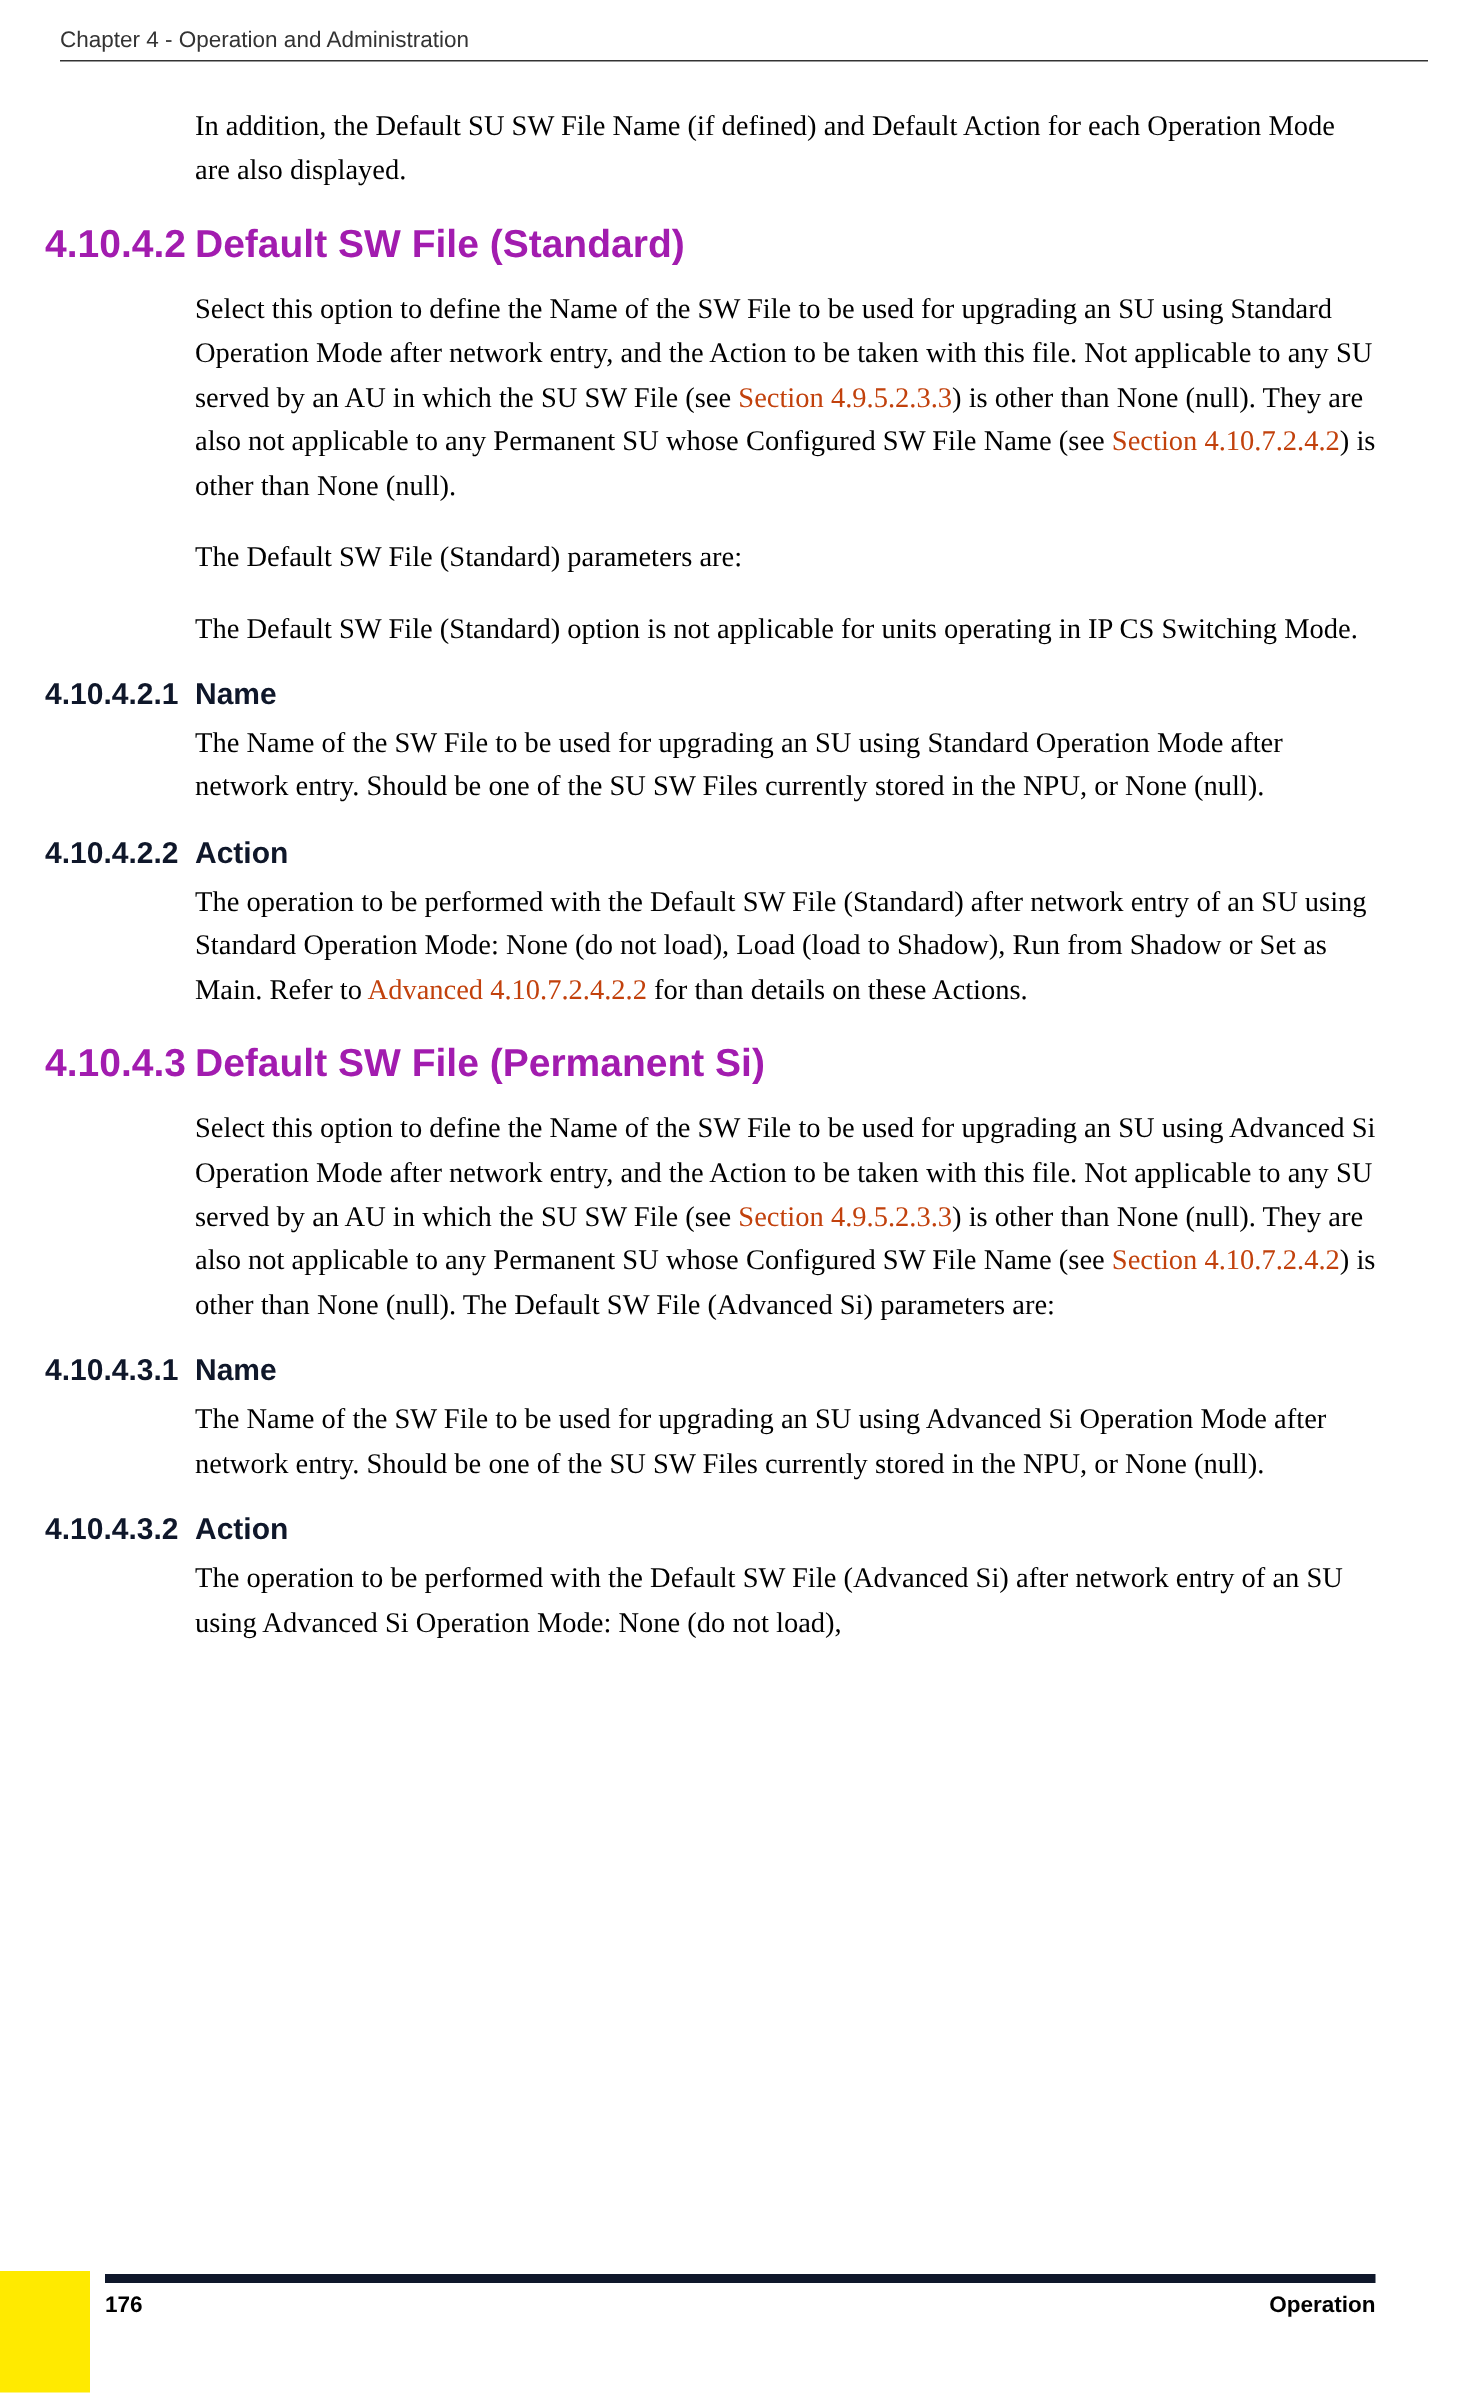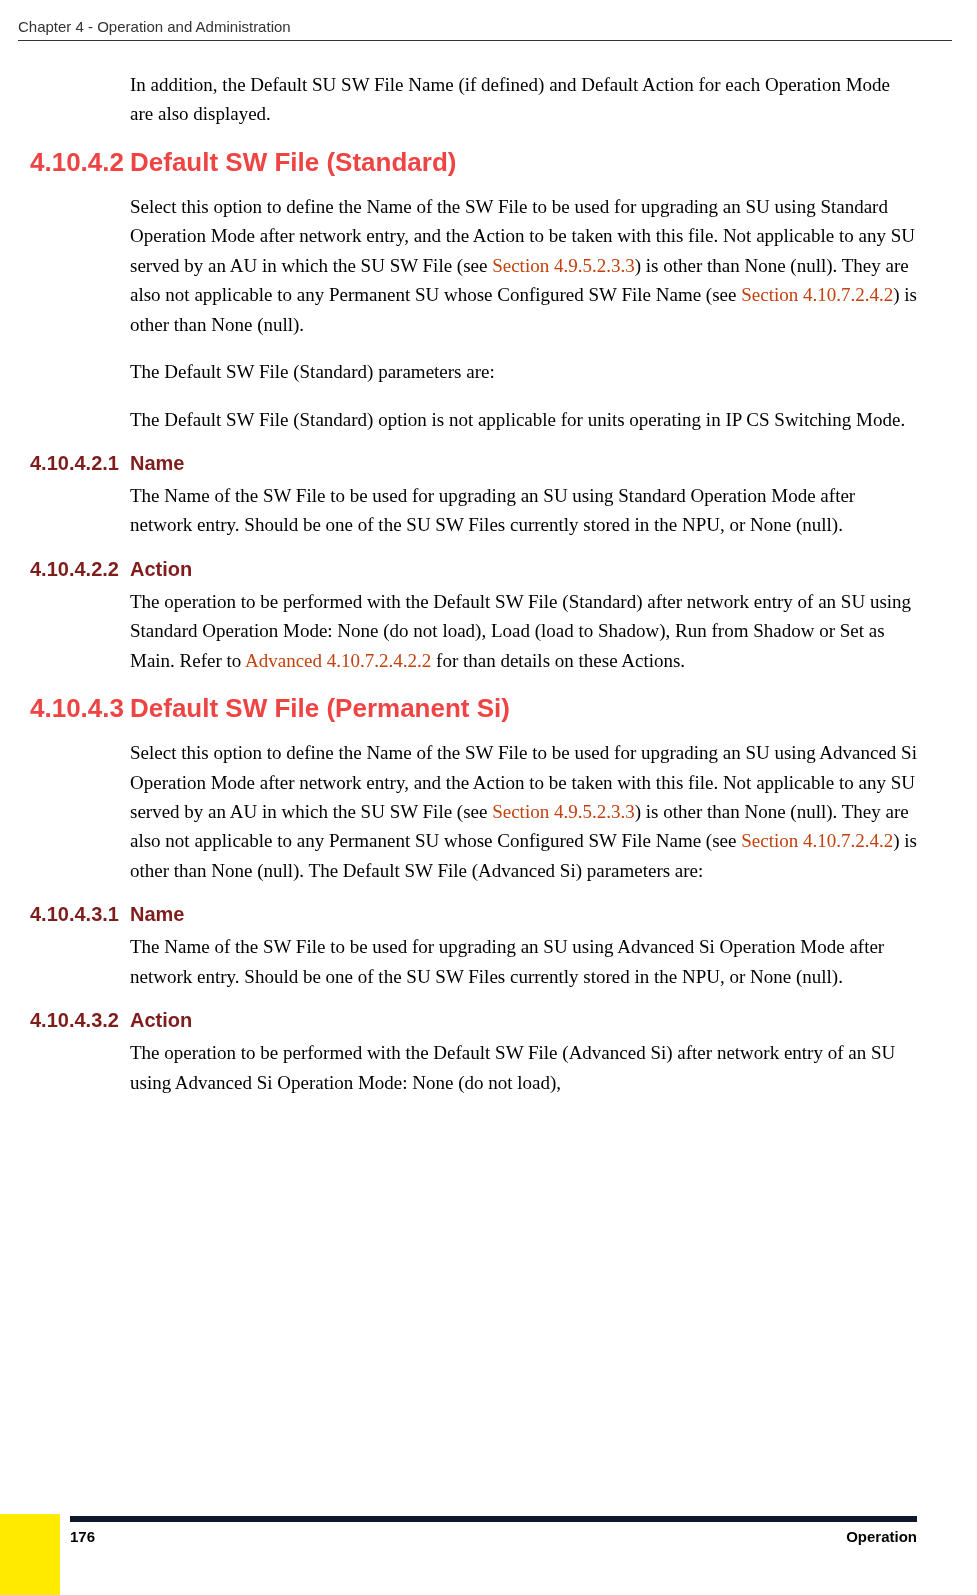--- a/index.html
+++ b/index.html
@@ -10,21 +10,21 @@
     body {
       width: 977px;
       height: 1595px;
       background: #ffffff;
       font-family: Georgia, 'Times New Roman', serif;
       position: relative;
     }
     .header {
       position: absolute;
       top: 18px;
-      left: 18px;
+      left: 40px;
       right: 25px;
       font-family: Arial, Helvetica, sans-serif;
       font-size: 15px;
       color: #333;
       border-bottom: 1px solid #333;
       padding-bottom: 5px;
     }
     .content {
       position: absolute;
       top: 70px;
@@ -34,33 +34,33 @@
     .body-text {
       margin-left: 100px;
       font-size: 19px;
       line-height: 1.55;
       color: #000;
       margin-bottom: 18px;
     }
     .section-h2 {
       font-family: Arial, Helvetica, sans-serif;
       font-weight: bold;
-      color: #ef4444;
+      color: #a21caf;
       font-size: 26px;
       margin-bottom: 14px;
       display: flex;
     }
     .section-h2 .num {
       width: 100px;
       flex-shrink: 0;
     }
     .section-h3 {
       font-family: Arial, Helvetica, sans-serif;
       font-weight: bold;
-      color: #7f1d1d;
+      color: #0f172a;
       font-size: 20px;
       margin-bottom: 6px;
       display: flex;
     }
     .section-h3 .num {
       width: 100px;
       flex-shrink: 0;
     }
     .link {
       color: #c2410c;

